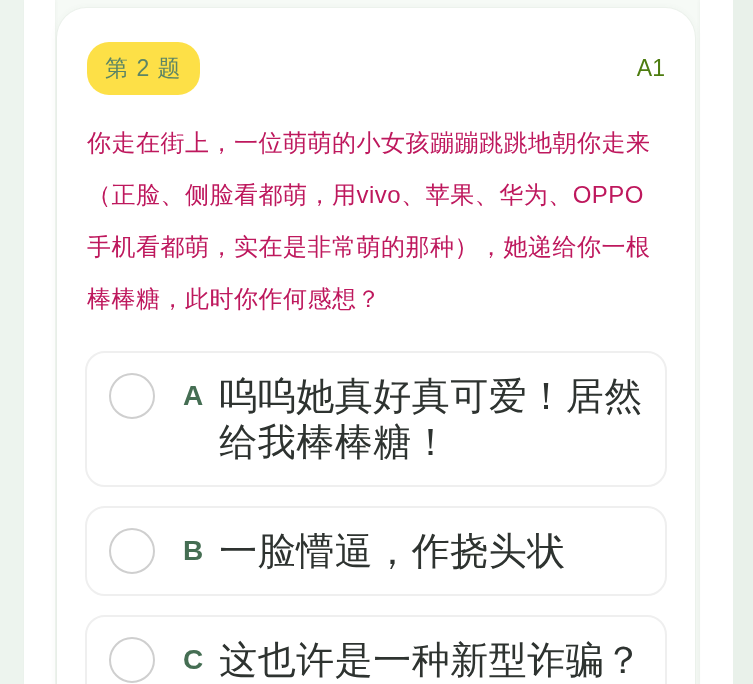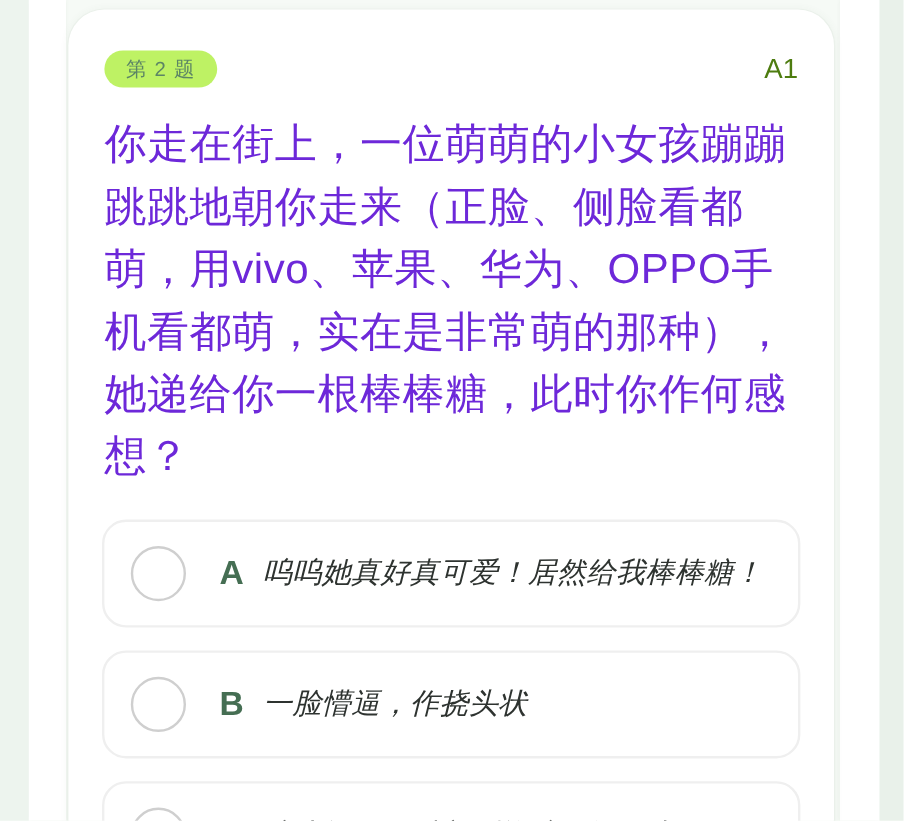--- a/index.html
+++ b/index.html
@@ -33,30 +33,30 @@
     box-sizing:border-box;
     background:#ffffff;border-radius:30px;
     box-shadow:0 1px 8px rgba(70,100,70,0.06),0 0 0 1px rgba(70,100,70,0.03);
     padding:34px 28px 0 28px;
   }
   .card-header{
     display:flex;justify-content:space-between;align-items:center;
     margin:0 2px 22px 2px;
   }
   .badge{
-    background:#bef264;color:#5c8565;
-    font-size:17px;line-height:23px;
-    padding:4px 18px;border-radius:22px;
+    background:#fde047;color:#5c8565;
+    font-size:23px;line-height:23px;
+    padding:15px 18px;border-radius:22px;
     letter-spacing:1px;
   }
   .paper-tag{
     color:#4d7c0f;font-size:23px;
   }
   .question{
-    font-size:35px;line-height:52px;color:#6d28d9;
+    font-size:24px;line-height:52px;color:#be185d;
     margin:0 0 26px 2px;
     letter-spacing:0.5px;
   }
   .options{display:flex;flex-direction:column;gap:19px;}
   .option{
     display:flex;align-items:flex-start;
     background:#ffffff;
     border:2px solid #efefef;border-radius:20px;
     padding:20px 22px;
     cursor:pointer;
@@ -67,22 +67,22 @@
     border:2.5px solid #cfcfcf;border-radius:50%;
     background:#ffffff;
     margin-right:28px;
   }
   .letter{
     color:#456e53;font-weight:bold;
     font-size:28px;line-height:46px;
     margin-right:16px;flex:none;
   }
   .option-text{
-    font-size:24px;line-height:46px;color:#2e3330;
-    flex:1;letter-spacing:0.5px;font-style:italic;
+    font-size:38px;line-height:46px;color:#2e3330;
+    flex:1;letter-spacing:0.5px;
   }
 </style>
 </head>
 <body>
 
 <div class="strip-left"></div>
 <div class="prev-card"></div>
 <div class="next-card"></div>
 <div class="strip-right"></div>
 

